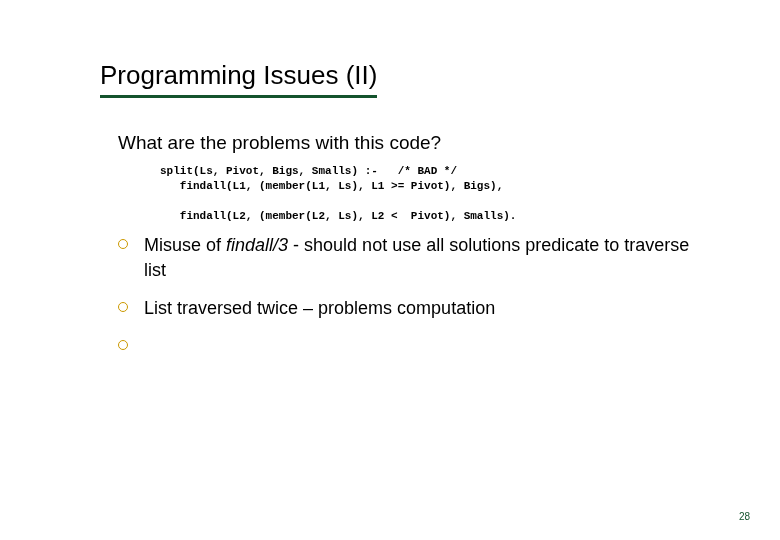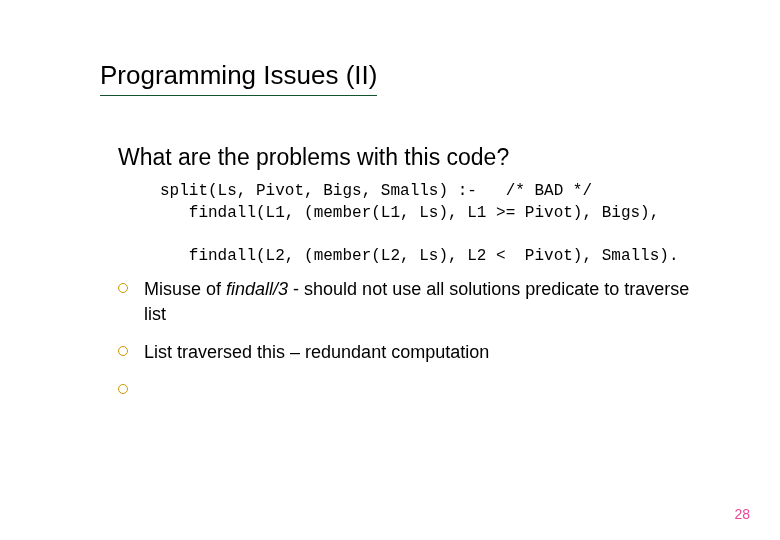--- a/index.html
+++ b/index.html
@@ -11,36 +11,36 @@
     position:relative;
     overflow:hidden;
   }
   .slide{
     padding:60px 70px 0 100px;
   }
   .title{
     font-size:26px;
     font-weight:400;
     color:#000;
-    border-bottom:1px solid #14532d;
+    border-bottom:3px solid #14532d;
     padding-bottom:4px;
     margin:0 0 34px 0;
     display:inline-block;
     min-width:270px;
   }
   .lead{
-    font-size:23px;
+    font-size:19px;
     font-weight:400;
-    margin:14px 0 10px 0;
+    margin:0 0 10px 0;
     padding-left:18px;
   }
   .code{
     font-family:"Courier New",Courier,monospace;
-    font-weight:normal;
-    font-size:16px;
+    font-weight:bold;
+    font-size:11px;
     line-height:1.35;
     white-space:pre;
     margin:4px 0 10px 0;
     padding-left:60px;
   }
   .code.small-indent{padding-left:50px}
   ul.bullets{
     list-style:none;
     padding:0 0 0 18px;
     margin:10px 0 0 0;
@@ -58,22 +58,22 @@
     left:0;top:6px;
     width:10px;height:10px;
     border:1.5px solid #cc9900;
     border-radius:50%;
     box-sizing:border-box;
   }
   .it{font-style:italic}
   .pagenum{
     position:absolute;
     right:30px;bottom:18px;
-    font-size:14px;
-    color:#ec4899;
+    font-size:10px;
+    color:#14532d;
   }
 </style>
 </head>
 <body>
 
 <div class="slide">
 
   <h1 class="title">Programming Issues (II)</h1>
 
   <p class="lead">What are the problems with this code?</p>
@@ -81,21 +81,21 @@
   <div class="code">split(Ls, Pivot, Bigs, Smalls) :-   /* BAD */
    findall(L1, (member(L1, Ls), L1 &gt;= Pivot), Bigs),
 
    findall(L2, (member(L2, Ls), L2 &lt;  Pivot), Smalls).</div>
 
   <ul class="bullets">
     <li>
       <span>Misuse of </span><span class="it">findall/3</span><span> -  should not use all solutions predicate to traverse list</span>
     </li>
     <li>
-      <span>List traversed this – redundant computation</span>
+      <span>List traversed twice – problems computation</span>
     </li>
     <li>
     </li>
   </ul>
 
 </div>
 
 <div class="pagenum">28</div>
 
 </body></html>

